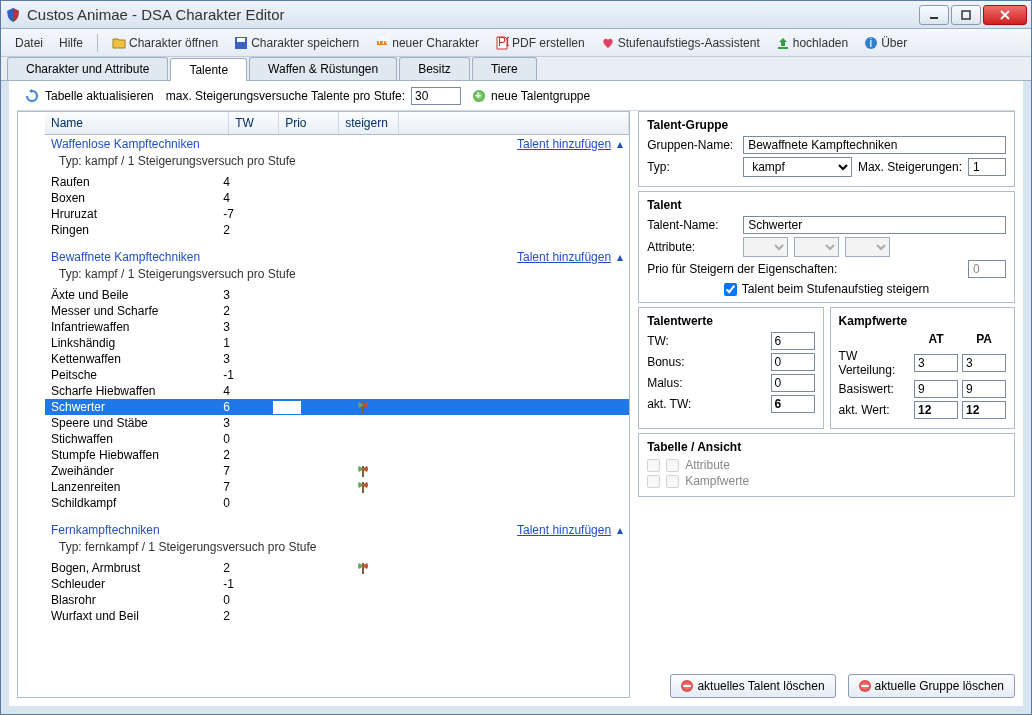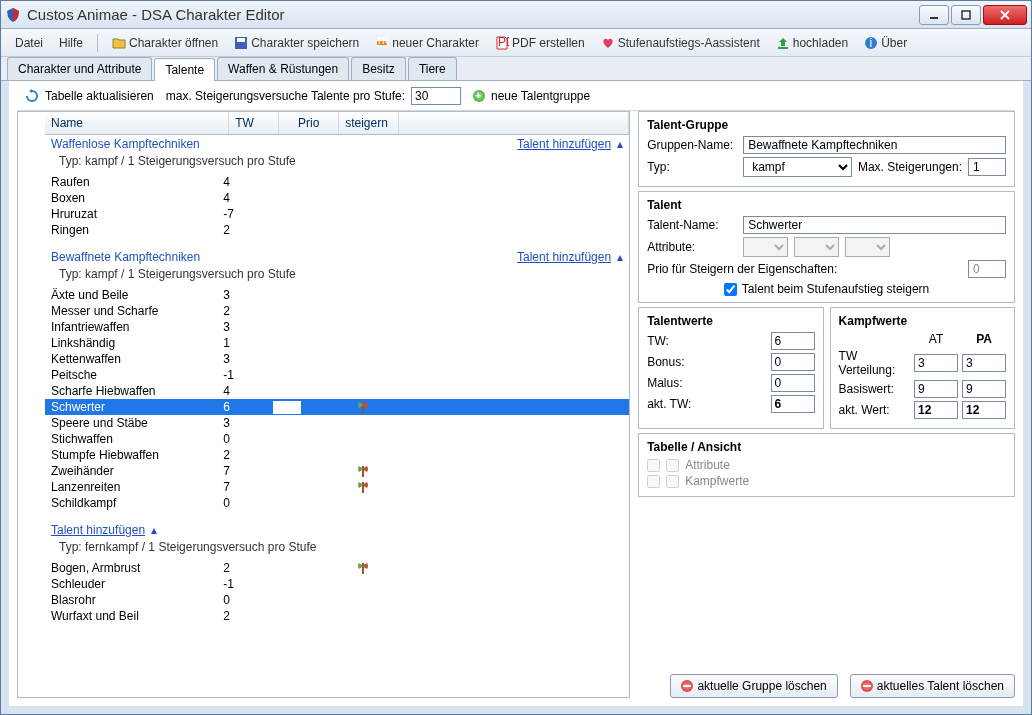--- a/index.html
+++ b/index.html
@@ -10,32 +10,32 @@
 .titlebar .title { flex: 1; color: #333; font-size: 15px; }
 .winbtns { display: flex; gap: 2px; }
 .winbtn { width: 30px; height: 20px; border: 1px solid #8a9ab0; border-radius: 3px; background: linear-gradient(#fafcff,#dce6f0); display: flex; align-items: center; justify-content: center; cursor: pointer; }
 .winbtn.close { background: linear-gradient(#f07070,#d02020); border-color: #a01010; color: #fff; width: 44px; }
 .winbtn svg { width: 10px; height: 10px; }
 .toolbar { height: 28px; background: linear-gradient(#f5f8fc,#e4ecf4); border-bottom: 1px solid #c0ccd8; display: flex; align-items: center; padding: 0 8px; gap: 4px; text-align: center; }
 .toolbar .tb-item { padding: 3px 6px; cursor: pointer; display: inline-flex; align-items: center; gap: 3px; color: #333; }
 .toolbar .sep { width: 1px; height: 18px; background: #b0bcc8; margin: 0 4px; }
 .tb-ico { width: 14px; height: 14px; display: inline-block; }
 .tabstrip { height: 24px; background: #e8eef4; display: flex; align-items: flex-end; padding: 0 6px; border-bottom: 1px solid #a0b0c0; }
-.tab { padding: 4px 10px; border: 1px solid #a0b0c0; border-bottom: none; background: #e0e8f0; margin-right: 2px; cursor: pointer; border-radius: 3px 3px 0 0; }
+.tab { padding: 4px 18px; border: 1px solid #a0b0c0; border-bottom: none; background: #e0e8f0; margin-right: 2px; cursor: pointer; border-radius: 3px 3px 0 0; }
 .tab.active { background: #fff; position: relative; top: 1px; }
 .toolbar2 { height: 30px; background: #fff; border-bottom: 1px solid #d0d8e0; display:flex; align-items:center; padding:0 8px; gap:6px; margin:0 8px;}
 .toolbar2 input { width:50px; border:1px solid #7a8aa0; padding:1px 3px; }
 .content { flex: 1; display: flex; gap: 8px; padding: 0 8px 8px 8px; background:#fff; margin:0 8px 8px 8px; overflow:hidden;}
 .left { flex: 1.55; border: 1px solid #b0bcc8; display:flex; flex-direction:column; overflow:hidden;padding-left:27px;}
 .right { flex: 1; display:flex; flex-direction:column; gap:4px; overflow:auto;}
 .table-head { display:flex; background:linear-gradient(#fcfdff,#e8eef4); border-bottom:1px solid #b0bcc8; }
 .table-head .col { padding:4px 6px; border-right:1px solid #d0d8e0; color:#003060;}
 .col-name { flex: 1; }
 .col-tw { width: 50px; }
-.col-prio { width: 60px; text-align: center; }
+.col-prio { width: 60px; }
 .col-steig { width: 60px; }
 .col-last { width: 230px; }
 .table-body { flex:1; overflow-y:auto; overflow-x:hidden; }
 .group-head { display:flex; align-items:center; padding:2px 6px; }
 .group-head .gname { color:#2050c0; flex:1; }
 .group-head .add { color:#2050c0; text-decoration:underline; cursor:pointer; margin-right:6px;}
 .group-head .chev { color:#2050c0; cursor:pointer; }
 .group-sub { padding:1px 6px 6px 14px; color:#333; }
 .row { display:flex; padding:1px 6px; align-items:center; }
 .row.selected { background:#2078e8; color:#fff; }
@@ -343,20 +343,21 @@
           </div>
           <div class="row">
             <span class="c1">Schildkampf</span>
             <span class="c2">0</span>
             <span class="c3"></span>
             <span class="c4"></span>
             <span class="c5"></span>
           </div>
           <div style="height: 10px;"></div>
           <div class="group-head">
+            <span class="gname">Fernkampftechniken</span>
             <span class="add">Talent hinzufügen</span>
             <span class="chev">▴</span>
           </div>
           <div class="group-sub">Typ: fernkampf / 1 Steigerungsversuch pro Stufe</div>
           <div class="row">
             <span class="c1">Bogen, Armbrust</span>
             <span class="c2">2</span>
             <span class="c3"></span>
             <span class="c4">
               <svg class="axe" viewBox="0 0 12 14">
@@ -446,21 +447,21 @@
             </div>
           <div class="val-row">
               <label>akt. TW:</label>
               <input class="bold" readonly="" value="6" style="">
             </div>
         </div>
         <div class="panel">
           <div class="panel-title">Kampfwerte</div>
           <div class="val-row">
               <label></label>
-              <span style="width:44px;text-align:center;font-weight:normal">AT</span>
+              <span style="width:44px;text-align:center;font-weight:bold">AT</span>
               <span style="width:44px;text-align:center;font-weight:bold">PA</span>
             </div>
           <div class="val-row">
               <label>TW Verteilung:</label>
               <input value="3" style="">
               <input value="3" style="">
             </div>
           <div class="val-row">
               <label>Basiswert:</label>
               <input readonly="" value="9" style="">
@@ -484,22 +485,22 @@
         <div class="cb-row cb-dis">
             <input type="checkbox" disabled="" style="">
             <input type="checkbox" disabled="" style="">
             <span>Kampfwerte</span>
           </div>
       </div>
 
       <div class="btnrow">
         <button class="btn">
             <span class="red-ico"></span>
-            <span>aktuelle Gruppe löschen</span>
+            <span>aktuelles Talent löschen</span>
           </button>
         <button class="btn">
             <span class="red-ico"></span>
-            <span>aktuelles Talent löschen</span>
+            <span>aktuelle Gruppe löschen</span>
           </button>
       </div>
     </div>
   </div>
 </div>
 
 </body></html>

